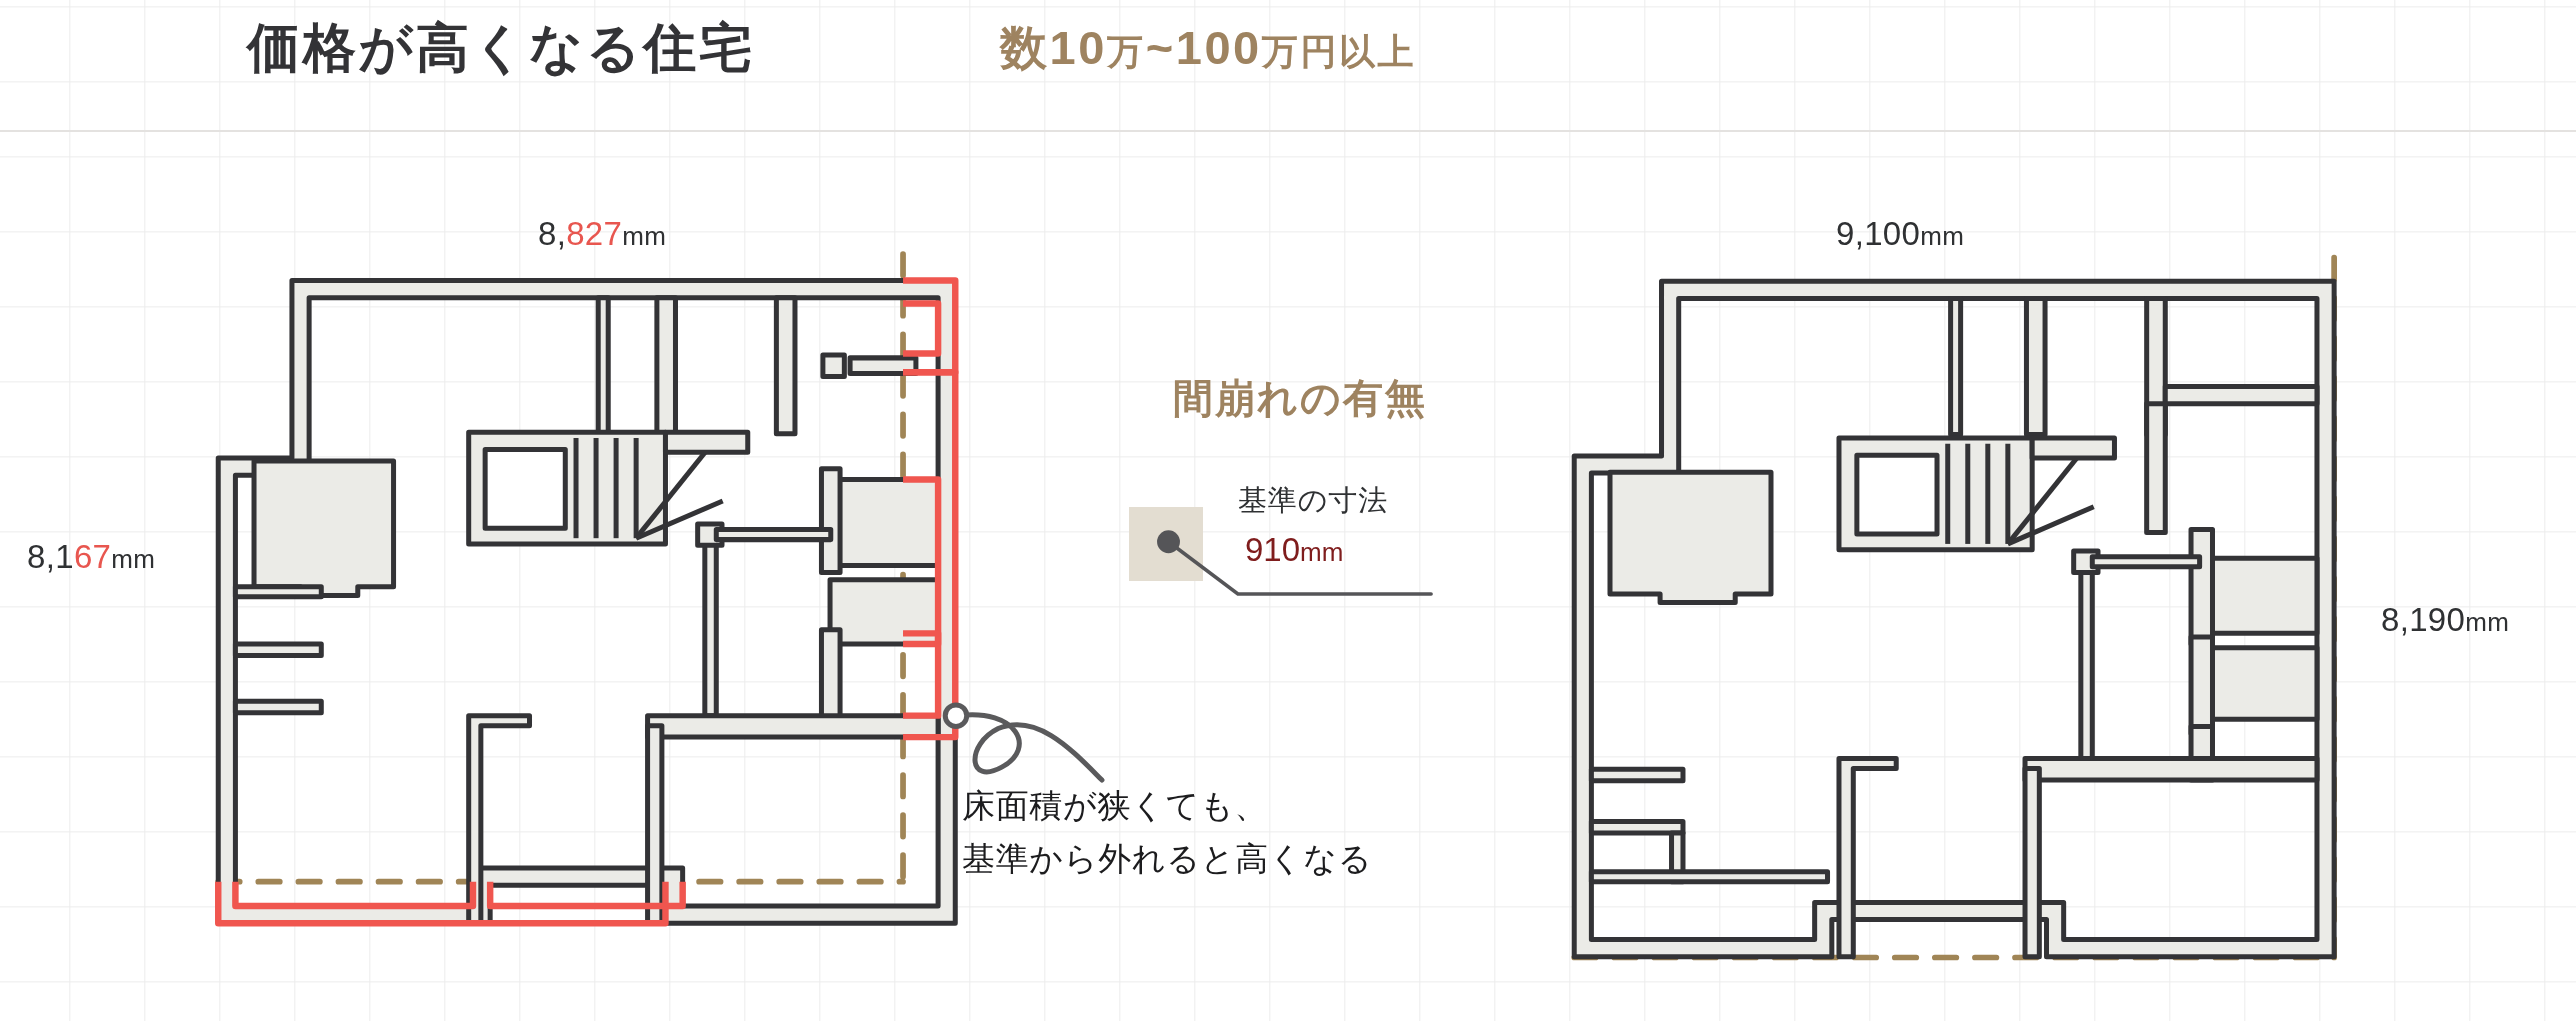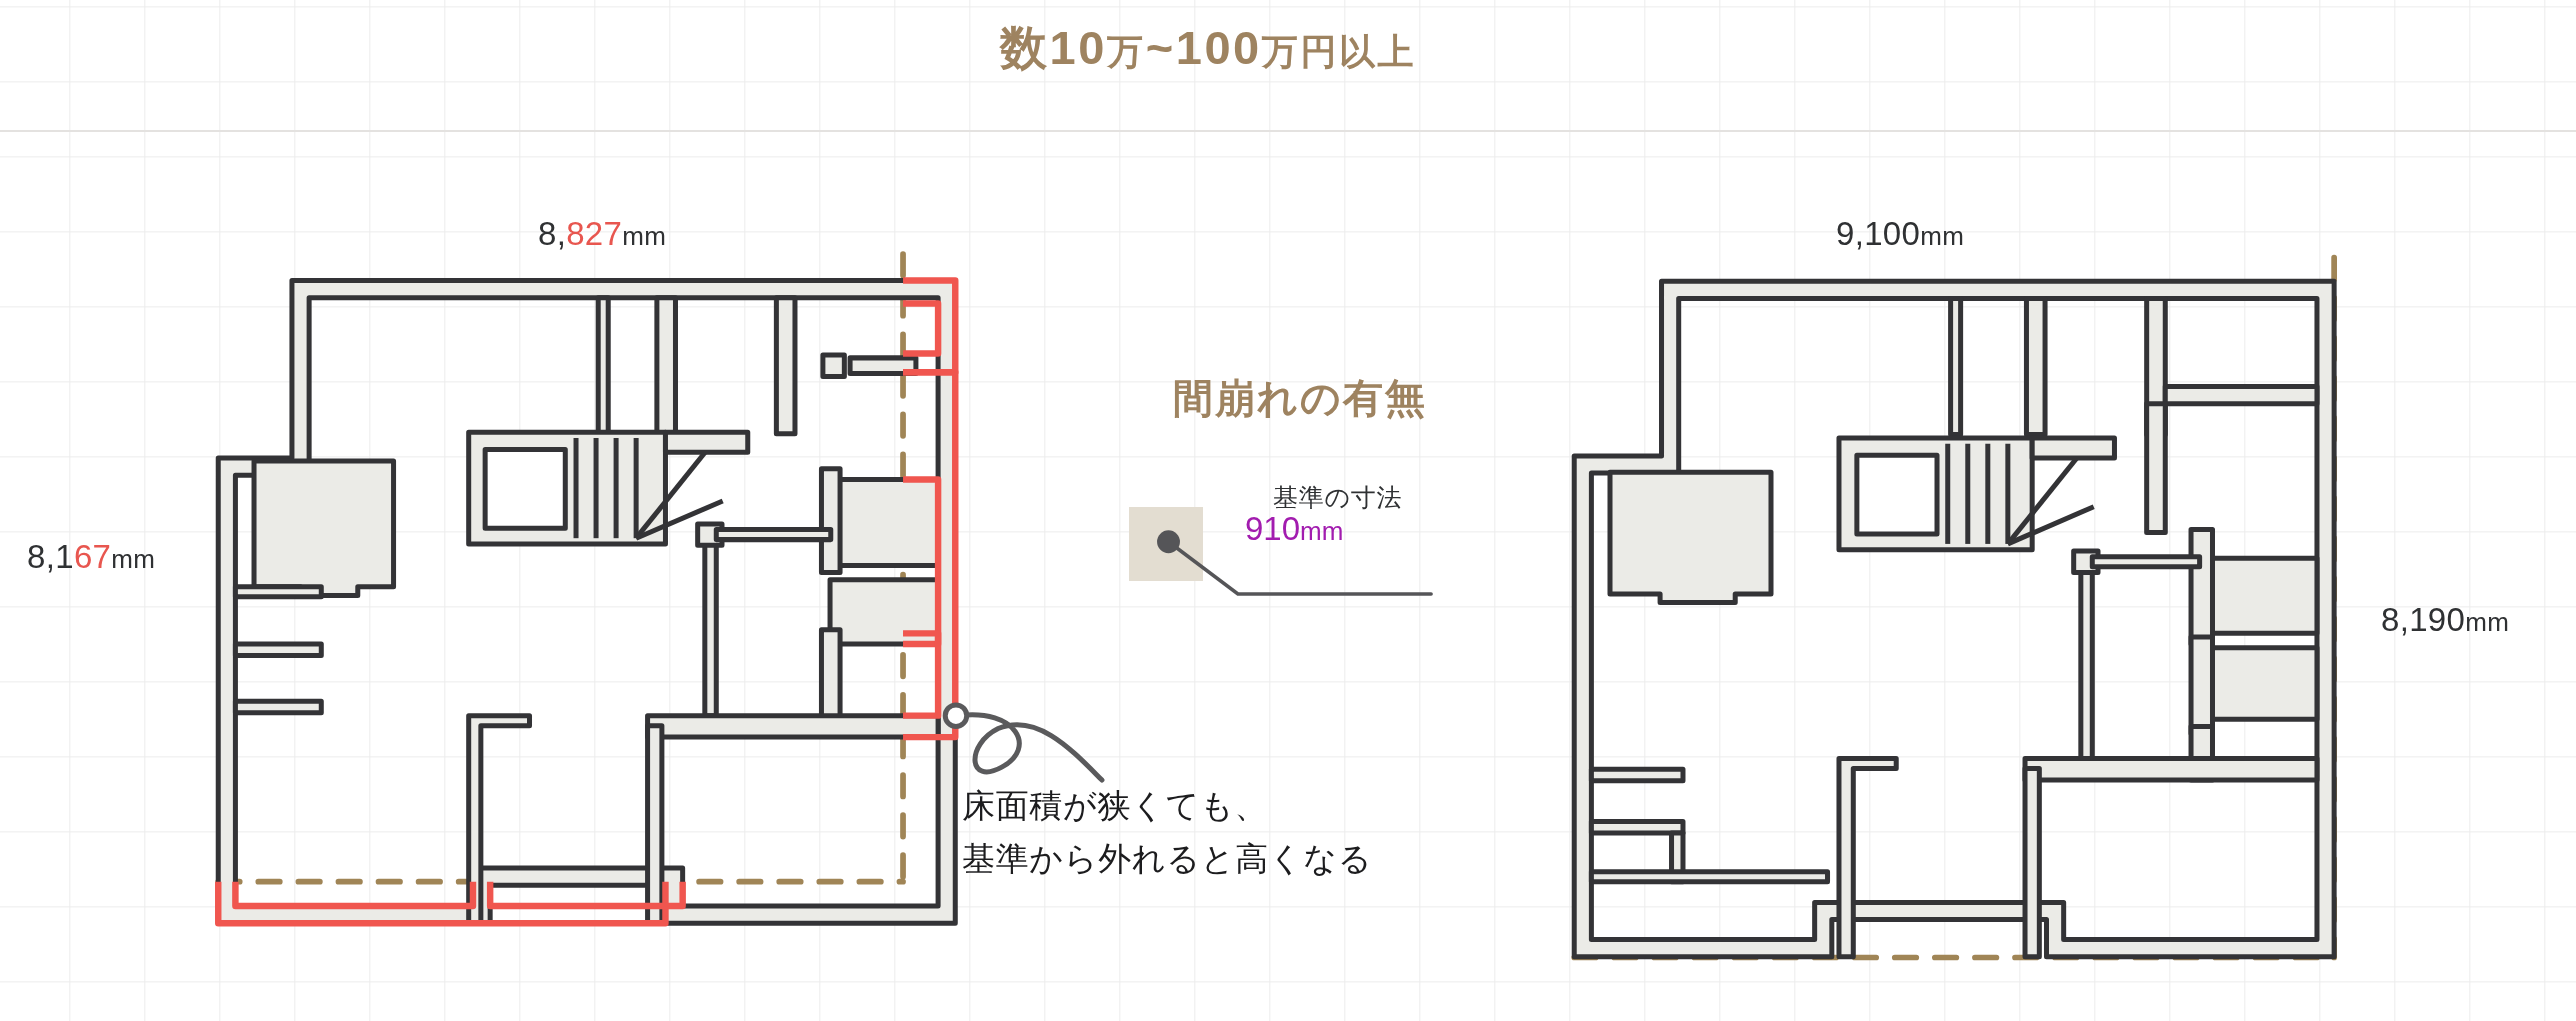--- a/index.html
+++ b/index.html
@@ -87,32 +87,31 @@
     font-weight: 700;
     color: #9e8360;
     letter-spacing: 0.05em;
     white-space: nowrap;
     margin-left: 48px;
   }
   #std-label {
     position: absolute;
     left: 1238px;
     top: 481px;
-    font-size: 25px;
+    font-size: 29px;
     color: #2f3133;
     letter-spacing: 0.03em;
     white-space: nowrap;
-    margin-left: 35px;
   }
   #std-value {
     position: absolute;
     left: 1245px;
-    top: 510px;
+    top: 531px;
     font-size: 33px;
-    color: #a21caf;
+    color: #7f1d1d;
     white-space: nowrap;
   }
   #std-value .unit { font-size: 26px; }
   #swatch {
     position: absolute;
     left: 1129px;
     top: 507px;
     width: 74px;
     height: 74px;
     background: #e3ddd1;
@@ -136,20 +135,21 @@
   #svg-right  { left: 0;    top: 0; }
 </style>
 </head>
 <body>
 
 <div id="stage">
 
   <div id="grid"></div>
   <div id="header-rule"></div>
 
+  <div class="title" id="title-left">価格が高くなる住宅</div>
 
   <div class="title" id="title-center">
     <span>数10</span><span class="unit">万</span><span>~100</span><span class="unit">万円以上</span>
   </div>
 
 
   <div class="dim" id="dim-left-top">
     <span>8,</span><span class="hl">827</span><span class="unit">mm</span>
   </div>
 

